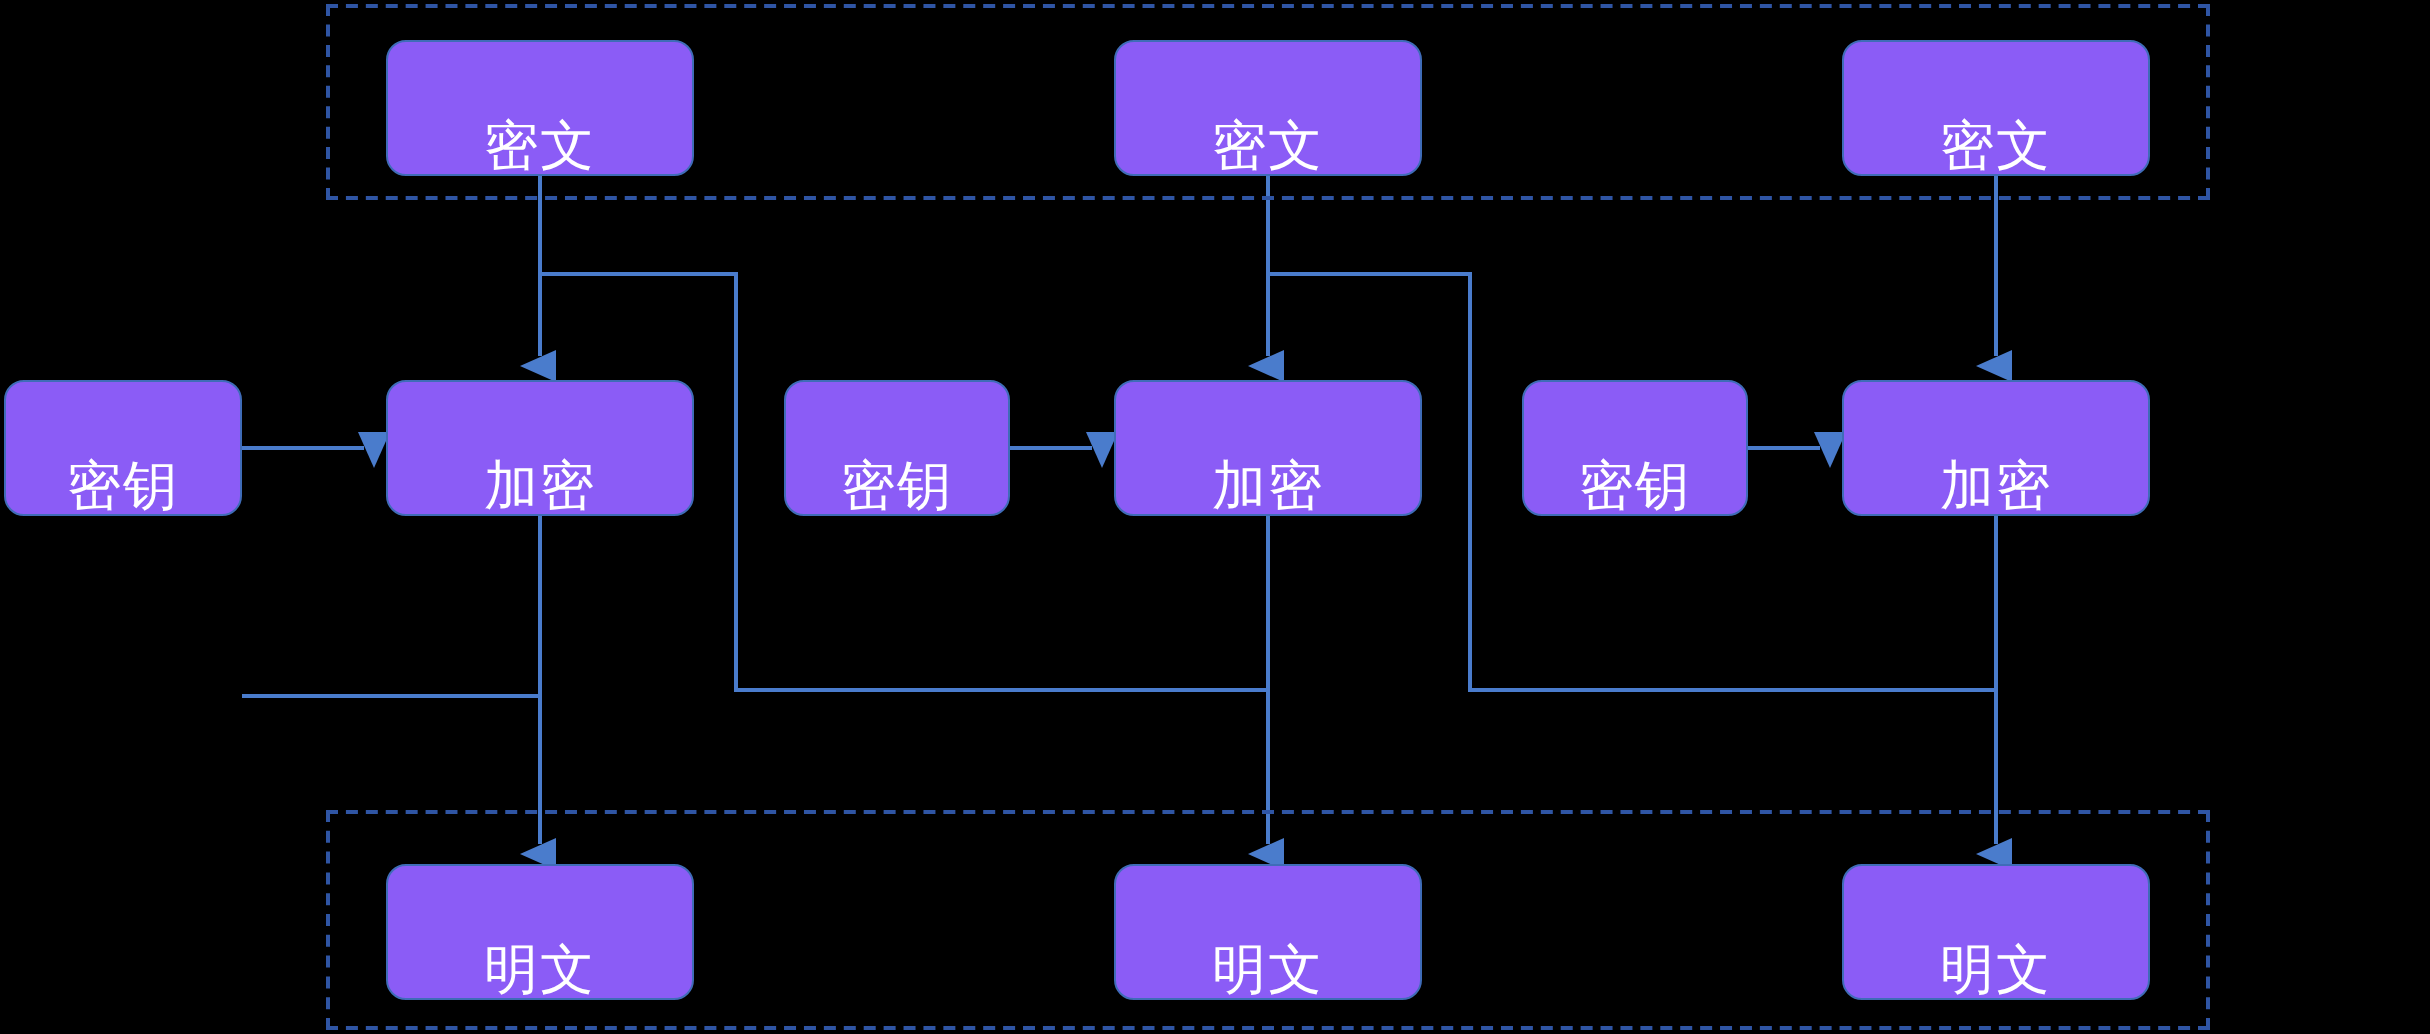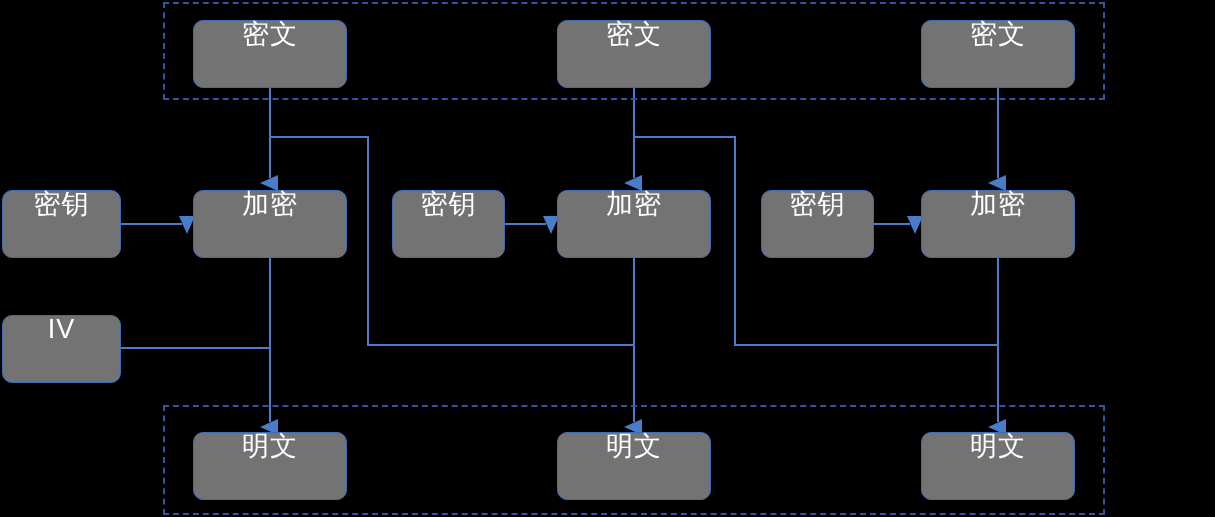--- a/index.html
+++ b/index.html
@@ -23,26 +23,26 @@
     position: absolute;
     left: 0;
     top: 0;
     width: 1215px;
     height: 517px;
     pointer-events: none;
   }
   .node {
     position: absolute;
     box-sizing: border-box;
-    background: #737373;
+    background: #8b5cf6;
     border: 1px solid #3f6cb8;
     border-radius: 10px;
     color: #ffffff;
     display: flex;
-    align-items: flex-start;
+    align-items: flex-end;
     justify-content: center;
     font-size: 27px;
     line-height: 1;
     letter-spacing: 1px;
     white-space: nowrap;
     z-index: 2;
   }
   .node.iv { font-size: 27px; }
   .group-box {
     position: absolute;
@@ -111,23 +111,20 @@
   <div class="node" style="left:193px; top:190px; width:154px; height:68px;">
     <span>加密</span>
   </div>
   <div class="node" style="left:557px; top:190px; width:154px; height:68px;">
     <span>加密</span>
   </div>
   <div class="node" style="left:921px; top:190px; width:154px; height:68px;">
     <span>加密</span>
   </div>
 
-  <div class="node iv" style="left:2px; top:315px; width:119px; height:68px;">
-    <span>IV</span>
-  </div>
 
   <div class="node" style="left:193px; top:432px; width:154px; height:68px;">
     <span>明文</span>
   </div>
   <div class="node" style="left:557px; top:432px; width:154px; height:68px;">
     <span>明文</span>
   </div>
   <div class="node" style="left:921px; top:432px; width:154px; height:68px;">
     <span>明文</span>
   </div>

